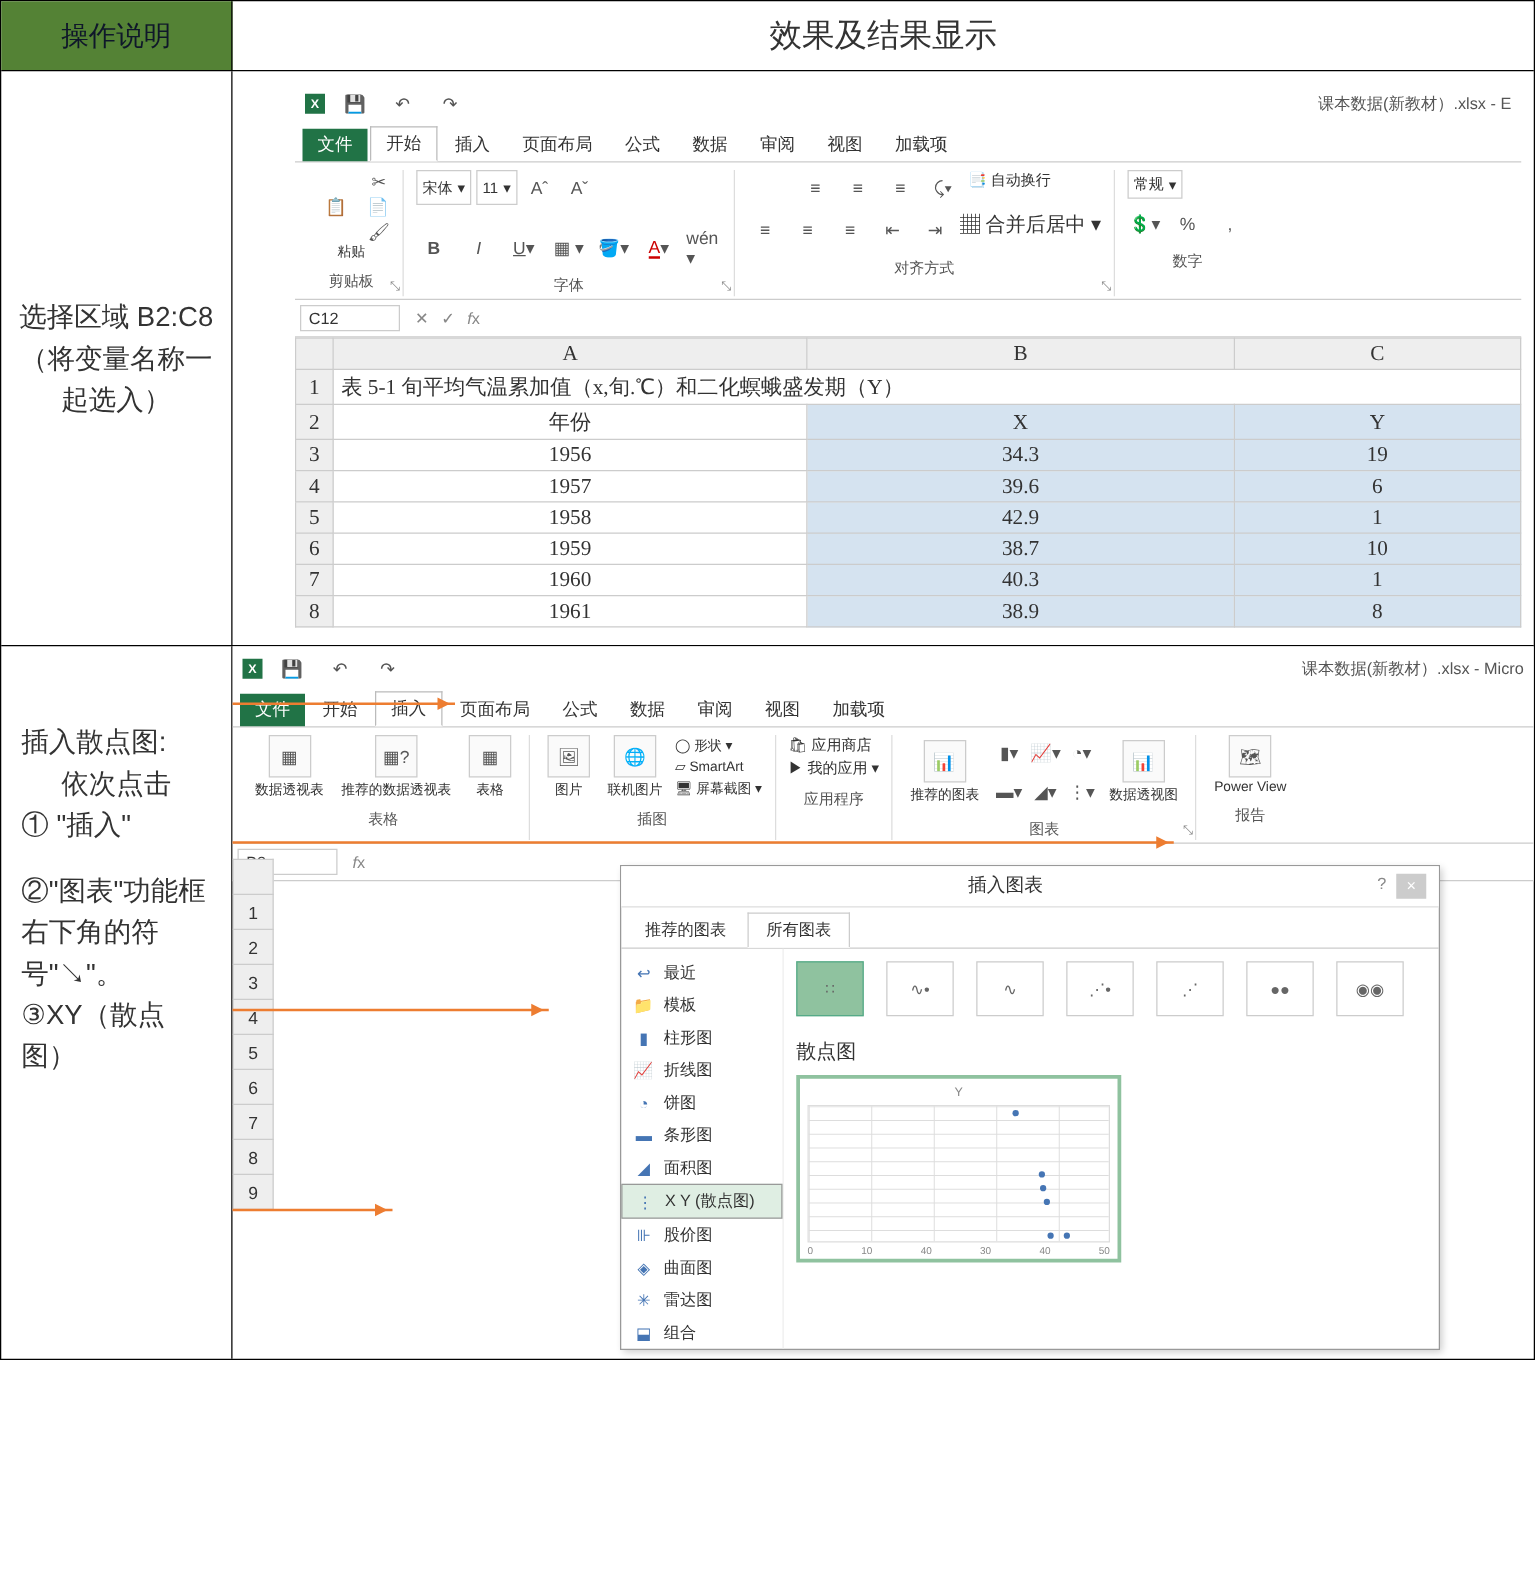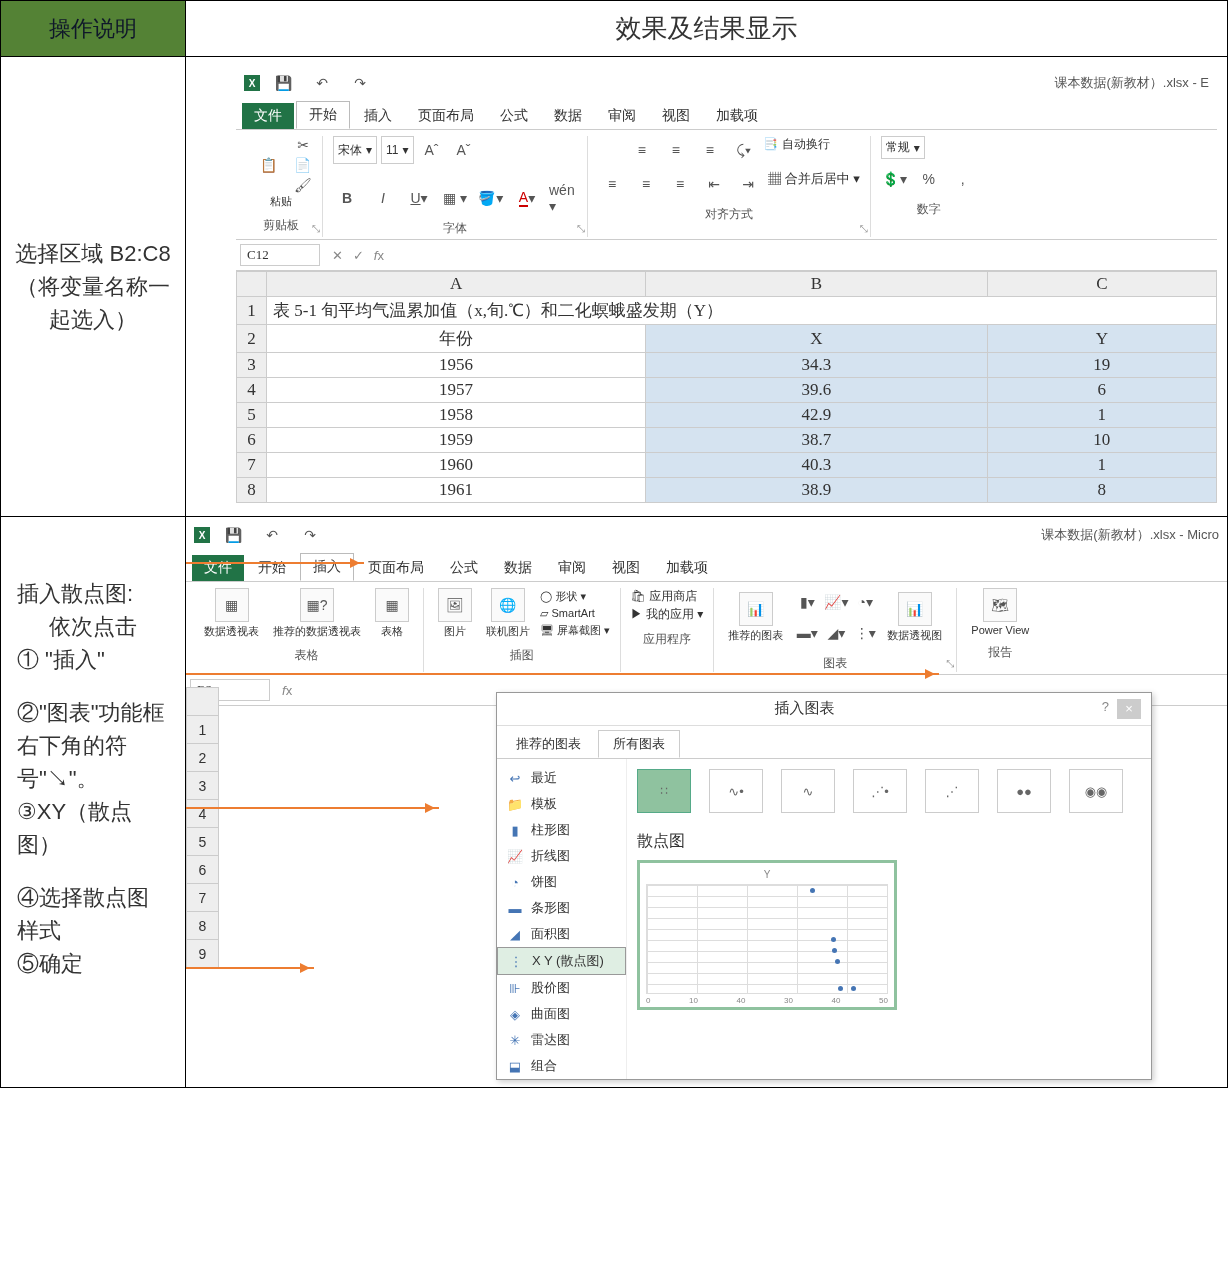--- a/index.html
+++ b/index.html
@@ -29,21 +29,21 @@
   .rgrp:last-child { border-right: none; }
   .rgrp .icons { display: flex; gap: 6px; align-items: center; flex-wrap: wrap; justify-content: center; }
   .rgrp .lbl { font-size: 12px; color: #555; margin-top: 8px; text-align: center; }
   .rgrp .launcher { position: absolute; bottom: 2px; right: 2px; color: #888; font-size: 10px; }
   .ico { width: 28px; height: 28px; border: 1px solid #ccc; display: inline-flex; align-items: center; justify-content: center; font-size: 14px; color: #555; background: #fafafa; }
   .ico.big { width: 38px; height: 38px; }
   .ico.noborder { border: none; background: transparent; }
   .sel { border: 1px solid #ccc; padding: 2px 4px; font-size: 12px; display: inline-flex; align-items: center; gap: 4px; }
 
   .fxbar { display: flex; border-bottom: 1px solid #ccc; font-size: 13px; }
-  .fxbar .name { border: 1px solid #ccc; width: 80px; padding: 2px 6px; margin: 4px; font-family: Liberation Serif, serif; }
+  .fxbar .name { border: 1px solid #ccc; width: 80px; padding: 2px 6px; margin: 4px; }
   .fxbar .fx { display: flex; align-items: center; gap: 10px; padding: 4px 8px; color: #888; }
 
   .grid { border-collapse: collapse; width: 100%; font-size: 17px; font-family: SimSun, serif; }
   .grid th, .grid td { border: 1px solid #ccc; text-align: center; padding: 2px 4px; }
   .grid th { background: #eee; font-weight: normal; }
   .grid .rh { background: #eee; width: 30px; }
   .grid .selcell { background: #d5e3f0; }
   .grid .titlerow td { text-align: left; padding-left: 6px; }
 
   
@@ -163,21 +163,21 @@
                 <span class="ico noborder">≡</span>
                 <span class="ico noborder">⤹▾</span>
                 <span style="font-size:12px">📑 <span>自动换行</span></span>
               </div>
               <div style="display:flex;gap:6px">
                 <span class="ico noborder">≡</span>
                 <span class="ico noborder">≡</span>
                 <span class="ico noborder">≡</span>
                 <span class="ico noborder">⇤</span>
                 <span class="ico noborder">⇥</span>
-                <span style="font-size:13px">▦ <span>合并后居中</span> ▾</span>
+                <span style="font-size:16px">▦ <span>合并后居中</span> ▾</span>
               </div>
             </div>
             <div class="lbl">对齐方式</div>
             <span class="launcher">⤡</span>
           </div>
           <div class="rgrp">
             <div class="icons" style="flex-direction:column;gap:6px;align-items:flex-start">
               <span class="sel"><span>常规</span> ▾</span>
               <div style="display:flex;gap:6px">
                 <span class="ico noborder">💲▾</span>
@@ -260,24 +260,20 @@
     <div class="leftcol" style="justify-content:flex-start;padding-top:50px">
       <div class="instr2">
         <div class="block">
           <div>插入散点图:</div>
           <div style="text-align:center">依次点击</div>
           <div>① "插入"</div>
         </div>
         <div class="block">
           <div>②"图表"功能框右下角的符号"↘"。</div>
           <div>③XY（散点图）</div>
-        </div>
-        <div class="block">
-          <div>④选择散点图样式</div>
-          <div>⑤确定</div>
         </div>
       </div>
     </div>
     <div class="rightcol" style="padding:0">
       <div class="excel">
         <div class="qat">
           <span class="xlsq">X</span>
           <span class="ico noborder">💾</span>
           <span class="ico noborder">↶</span>
           <span class="ico noborder">↷</span>

